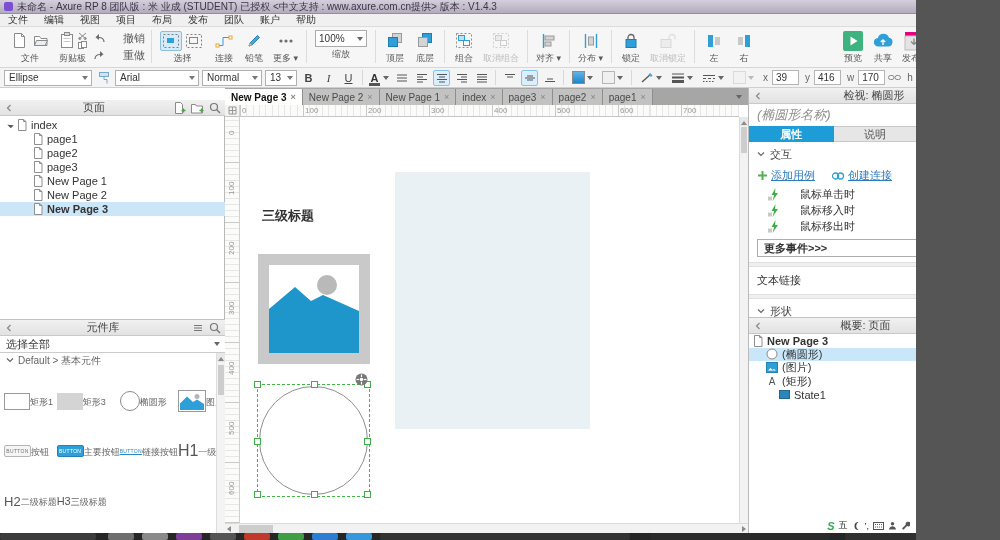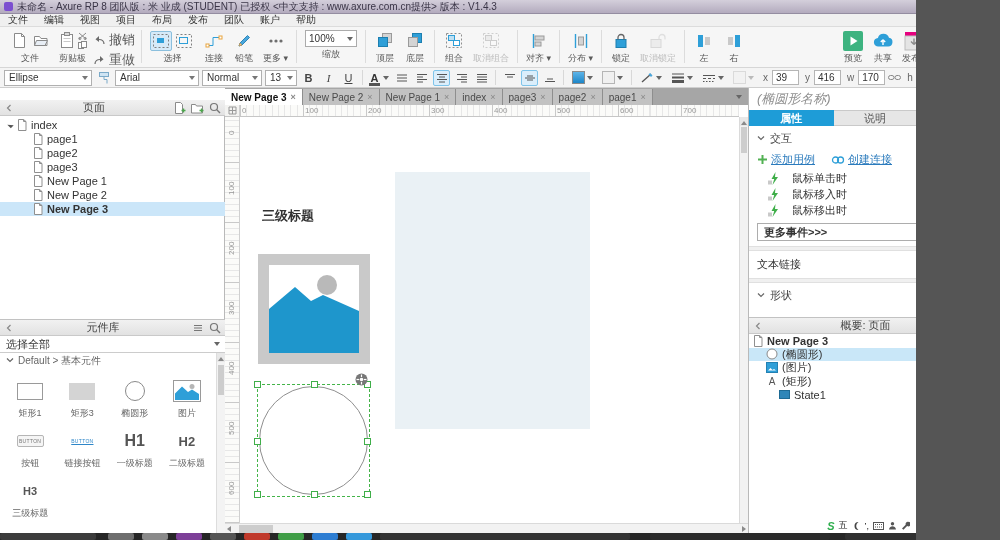--- a/index.html
+++ b/index.html
@@ -28,21 +28,21 @@
   .toolbar{position:absolute;left:0;top:27px;width:1000px;height:41px;background:#f6f6f6;
     border-bottom:1px solid #d6d6d6;display:flex;align-items:flex-start;padding:2px 6px 0 6px;}
   .tb-item{display:flex;flex-direction:column;align-items:center;padding:1px 4px;min-width:30px;}
   .tb-icons{height:21px;display:flex;align-items:center;gap:1px;}
   .tb-icon{display:inline-flex;align-items:center;justify-content:center;padding:1px;border:1px solid transparent;border-radius:2px;}
   .tb-icon.active{background:#d6eaf8;border-color:#8bbfdd;}
   .tb-label{font-size:9px;color:#5a5a5a;margin-top:1px;white-space:nowrap;}
   .tb-sep{width:1px;height:33px;background:#dcdcdc;margin:1px 4px 0 4px;flex:none;}
   .tb-item.disabled{opacity:.38;filter:grayscale(1);}
   .tb-stack{display:flex;flex-direction:column;justify-content:center;gap:2px;padding:2px 2px;}
-  .tb-mini{display:flex;gap:3px;font-size:13px;color:#5a5a5a;}
+  .tb-mini{display:flex;gap:17px;font-size:11px;color:#5a5a5a;}
   .mini-col{display:inline-flex;flex-direction:column;gap:1px;margin-left:1px;}
   .tb-combo{width:52px;height:17px;background:#fff;border:1px solid #ababab;display:flex;align-items:center;
     font-size:10px;padding:0 3px;position:relative;}
   .tb-combo .caret{margin-left:auto;}
   .caret{width:0;height:0;border-left:3px solid transparent;border-right:3px solid transparent;border-top:4px solid #666;display:inline-block;}
   .tb-right{margin-left:auto;display:flex;align-items:flex-start;padding-right:4px;}
   .tb-login{display:flex;align-items:center;gap:4px;height:34px;margin-left:10px;color:#777;font-size:11px;}
 
   
   .formatbar{position:absolute;left:0;top:68px;width:1000px;height:20px;background:#f4f4f4;
@@ -84,33 +84,33 @@
   .caret-exp{width:0;height:0;border-top:4px solid transparent;border-right:5px solid #555;transform:rotate(45deg);display:inline-block;flex:none;}
   .caret-spacer{width:5px;flex:none;}
 
   
   .widgets-panel{position:absolute;left:0;top:220px;width:225px;height:214px;overflow:hidden;border-bottom:1px solid #c2c2c2;}
   .w-filter{height:17px;background:#fff;border-bottom:1px solid #ccc;display:flex;align-items:center;
     font-size:11px;padding:0 6px;color:#333;position:relative;}
   .w-filter .caret{position:absolute;right:5px;}
   .w-section{height:15px;display:flex;align-items:center;font-size:10px;color:#666;padding:0 6px;gap:4px;}
   .w-grid{display:grid;grid-template-columns:repeat(4,1fr);padding:6px 12px 0 4px;}
-  .w-cell{height:50px;display:flex;flex-direction:column;align-items:center;justify-content:flex-start;padding-top:4px;}
+  .w-cell{height:50px;display:flex;flex-direction:row;align-items:center;justify-content:flex-start;padding-top:4px;}
   .w-thumb{height:26px;display:flex;align-items:center;justify-content:center;}
   .w-label{font-size:9px;color:#666;margin-top:3px;white-space:nowrap;}
   .w-rect{width:26px;height:17px;}
   .w-rect1{background:#fff;border:1px solid #9a9a9a;}
   .w-rect2{background:#efefef;}
   .w-rect3{background:#d4d4d4;}
   .w-ellipse{width:20px;height:20px;border:1px solid #8a8a8a;border-radius:50%;background:#fff;}
   .w-btn{min-width:27px;height:12px;font-size:5px;color:#777;background:#f5f5f5;border:1px solid #b5b5b5;
     border-radius:2px;display:flex;align-items:center;justify-content:center;letter-spacing:.3px;}
   .w-btn.primary{background:#2e9fd8;color:#fff;border-color:#2381b3;}
   .w-linkbtn{font-size:5px;color:#2e86c8;text-decoration:underline;letter-spacing:.3px;}
-  .w-h{font-weight:bold;color:#555;}
+  .w-h{font-weight:normal;color:#555;}
   .w-h.h1{font-size:16px;} .w-h.h2{font-size:13px;} .w-h.h3{font-size:11px;}
   .w-scroll{position:absolute;right:0;top:33px;width:9px;bottom:0;background:#f3f3f3;border-left:1px solid #ddd;}
   .w-scroll .thumb{position:absolute;left:1px;right:1px;top:12px;height:30px;background:#cdcdcd;}
   .scroll-arrow{position:absolute;left:0;right:0;height:9px;background:#e8e8e8;}
   .masters-head{position:absolute;left:0;top:434px;width:225px;height:11px;background:linear-gradient(#f1f1f1,#e0e0e0);
     border-top:1px solid #c9c9c9;display:flex;align-items:center;padding:0 4px;font-size:9px;color:#555;gap:4px;}
   .masters-head .p-title{flex:1;text-align:center;font-size:9px;}
 
   
   .tabstrip{position:absolute;left:0;top:0;width:523px;height:17px;background:#a6a6a6;display:flex;align-items:flex-end;}
@@ -152,21 +152,21 @@
   .inspector{position:absolute;left:0;top:0;width:252px;height:230px;border-bottom:1px solid #c2c2c2;overflow:hidden;background:#fff;}
   .insp-name{height:22px;display:flex;align-items:center;padding:0 8px;font-size:13px;font-style:italic;color:#8f8f8f;}
   .insp-tabs{display:flex;height:16px;}
   .insp-tab{flex:1;display:flex;align-items:center;justify-content:center;background:#e6e6e6;
     border:1px solid #c9c9c9;border-left:none;color:#555;font-size:11px;}
   .insp-tab:first-child{border-left:1px solid #c9c9c9;}
   .insp-tab.active{background:#1e9cd7;border-color:#1e9cd7;color:#fff;font-weight:bold;}
   .sec-row{display:flex;align-items:center;gap:5px;padding:5px 8px 3px 8px;font-size:11px;color:#444;}
   .case-links{display:flex;align-items:center;gap:16px;padding:3px 8px;font-size:11px;}
   .ilink{color:#2b7bbd;text-decoration:underline;display:inline-flex;align-items:center;gap:3px;}
-  .event-row{display:flex;align-items:center;gap:12px;padding:2px 8px 2px 18px;font-size:11px;color:#333;height:16px;}
+  .event-row{display:flex;align-items:center;gap:20px;padding:2px 8px 2px 18px;font-size:11px;color:#333;height:16px;}
   .more-combo{margin:5px 8px;height:18px;border:1px solid #adadad;background:#fff;display:flex;align-items:center;
     padding:0 6px;font-size:11px;font-weight:bold;color:#333;position:relative;}
   .more-combo .caret{position:absolute;right:5px;}
   .insp-div{height:5px;background:#f0f0f0;border-top:1px solid #e0e0e0;border-bottom:1px solid #e0e0e0;}
   .textlink-row{display:flex;align-items:center;justify-content:space-between;padding:6px 10px 6px 8px;font-size:11px;color:#333;}
   .mini-btn{width:22px;height:14px;background:#e9e9e9;border:1px solid #c5c5c5;border-radius:2px;opacity:.75;}
   .insp-scroll{position:absolute;right:0;top:54px;width:9px;bottom:0;background:#f2f2f2;border-left:1px solid #ddd;}
   .insp-scroll .thumb{position:absolute;left:1px;right:1px;top:11px;height:58px;background:#cdcdcd;}
 
   .outline{position:absolute;left:0;top:230px;width:252px;height:215px;overflow:hidden;background:#fff;}
@@ -830,20 +830,26 @@
               <div class="w-label">图片</div>
             </div>
             <div class="w-cell">
     <div class="w-thumb">
                 <div class="w-btn">BUTTON</div>
               </div>
               <div class="w-label">按钮</div>
             </div>
             <div class="w-cell">
     <div class="w-thumb">
+                <div class="w-btn primary">BUTTON</div>
+              </div>
+              <div class="w-label">主要按钮</div>
+            </div>
+            <div class="w-cell">
+    <div class="w-thumb">
                 <div class="w-linkbtn">BUTTON</div>
               </div>
               <div class="w-label">链接按钮</div>
             </div>
             <div class="w-cell">
     <div class="w-thumb">
                 <div class="w-h h1">H1</div>
               </div>
               <div class="w-label">一级标题</div>
             </div>
@@ -970,20 +976,36 @@
       </div>
       <div class="hscroll">
         <span class="tri left" style="position:absolute;left:2px;top:2px"></span>
         <span class="thumb"></span>
         <span class="tri right" style="position:absolute;right:2px;top:2px"></span>
       </div>
     </div>
 
     <div class="right-col">
       <div class="inspector">
+        <div class="p-head">
+          <span class="icon">
+              <svg width="10" height="10" viewBox="0 0 10 10" xmlns="http://www.w3.org/2000/svg">
+                <path d="M6.5 2L3.5 5l3 3" fill="none" stroke="#888" stroke-width="1.2"></path>
+              </svg>
+            </span>
+          <span class="p-title">检视: 椭圆形</span>
+          <span class="hicons">
+              <span class="icon">
+                <svg width="12" height="13" viewBox="0 0 12 13" xmlns="http://www.w3.org/2000/svg">
+                  <path d="M1.5 0.5h7L11 3v9.5H1.5z" fill="#fff" stroke="#777"></path>
+                  <path d="M3.5 5h5M3.5 7.5h5" stroke="#bbb"></path>
+                </svg>
+              </span>
+            </span>
+        </div>
         <div class="insp-name">(椭圆形名称)</div>
         <div class="insp-tabs" id="insp-tabs">
             <div class="insp-tab active">属性</div>
             <div class="insp-tab">说明</div>
             <div class="insp-tab">样式</div>
           </div>
         <div class="insp-body">
           <div class="sec-row">
             <span class="icon">
                 <svg width="8" height="5" viewBox="0 0 8 5" xmlns="http://www.w3.org/2000/svg">

